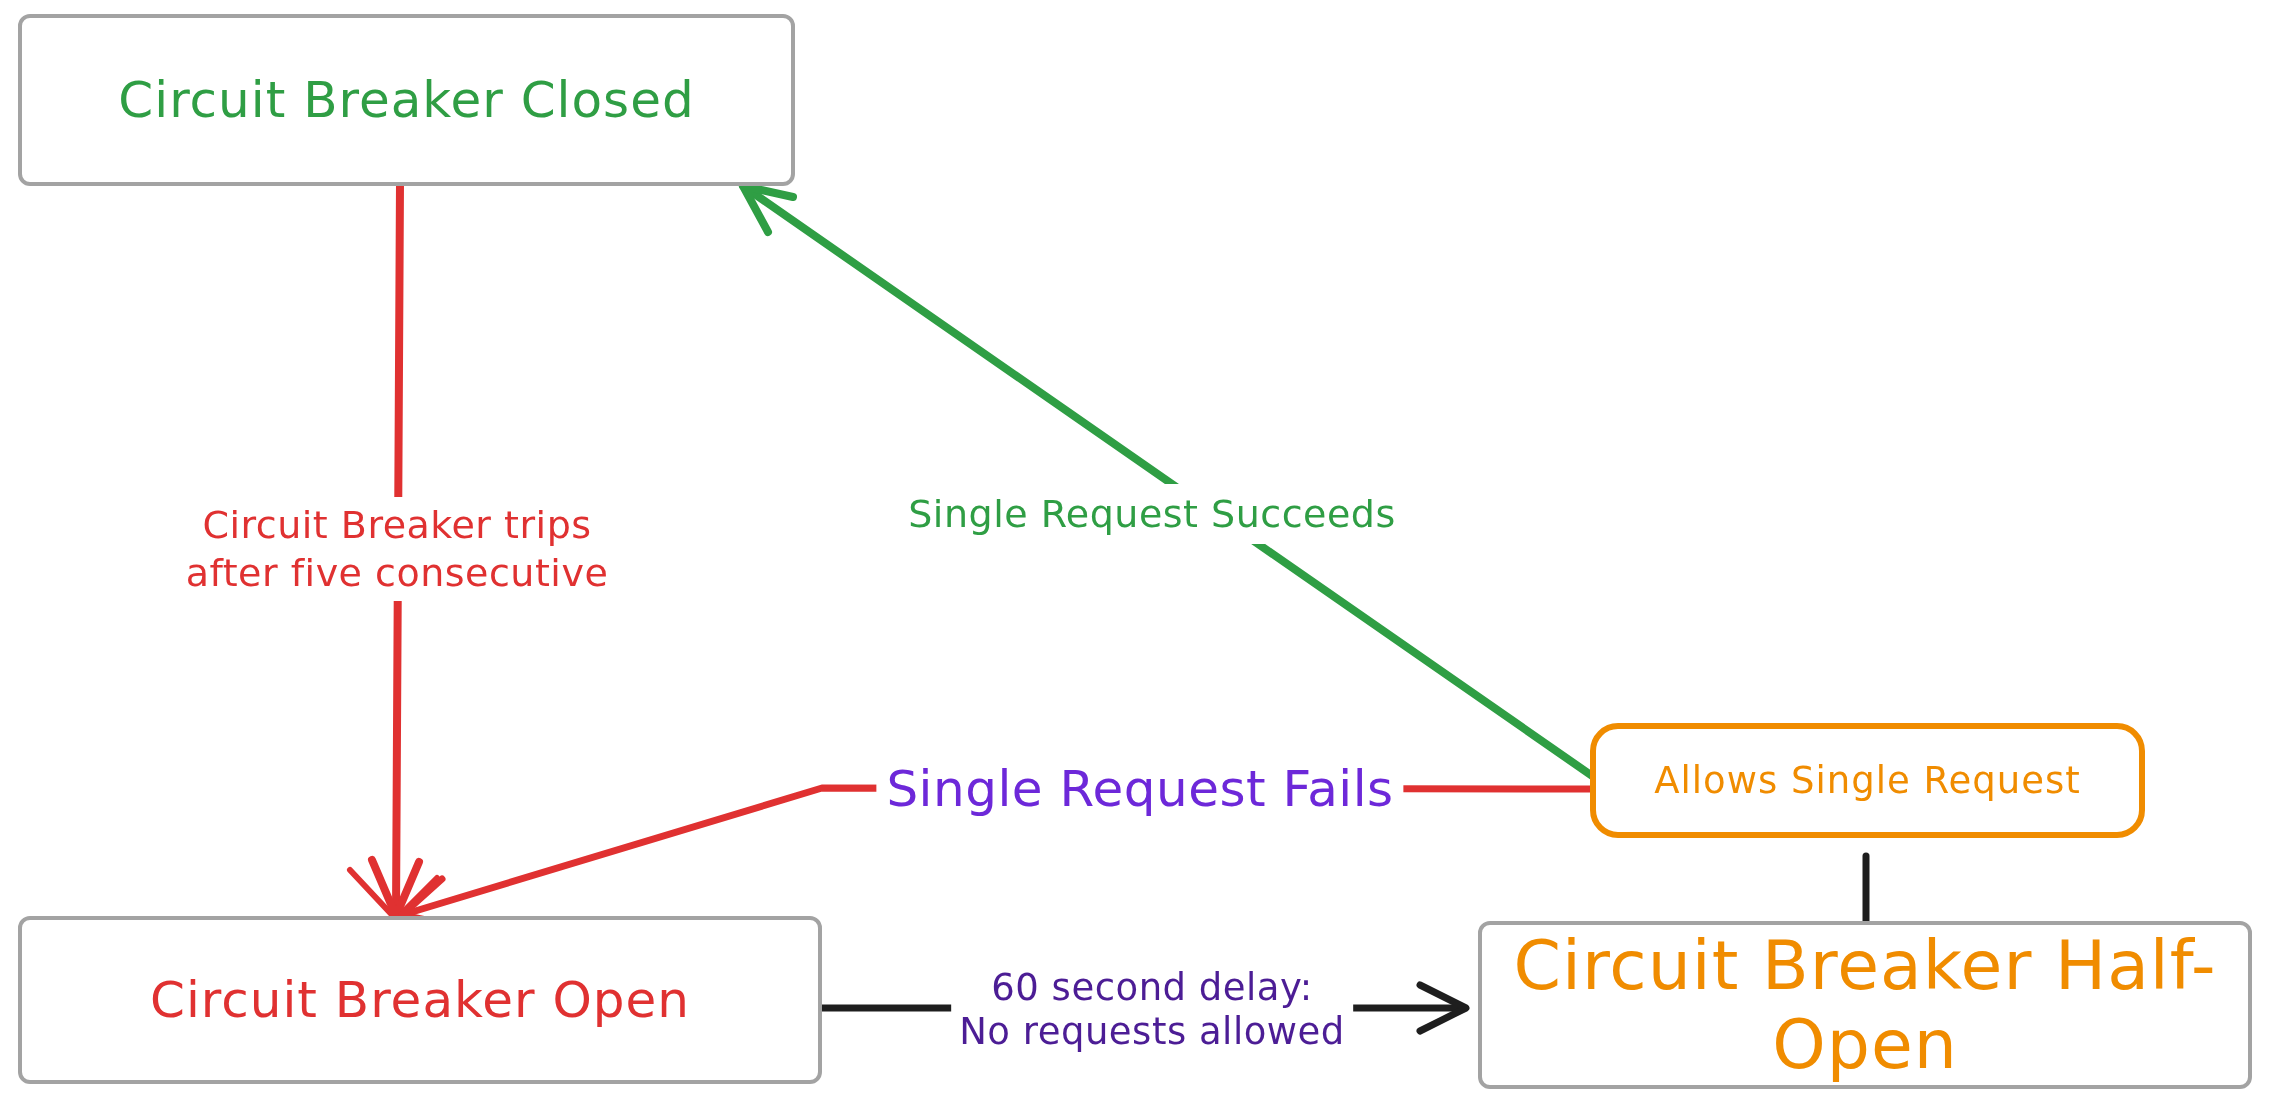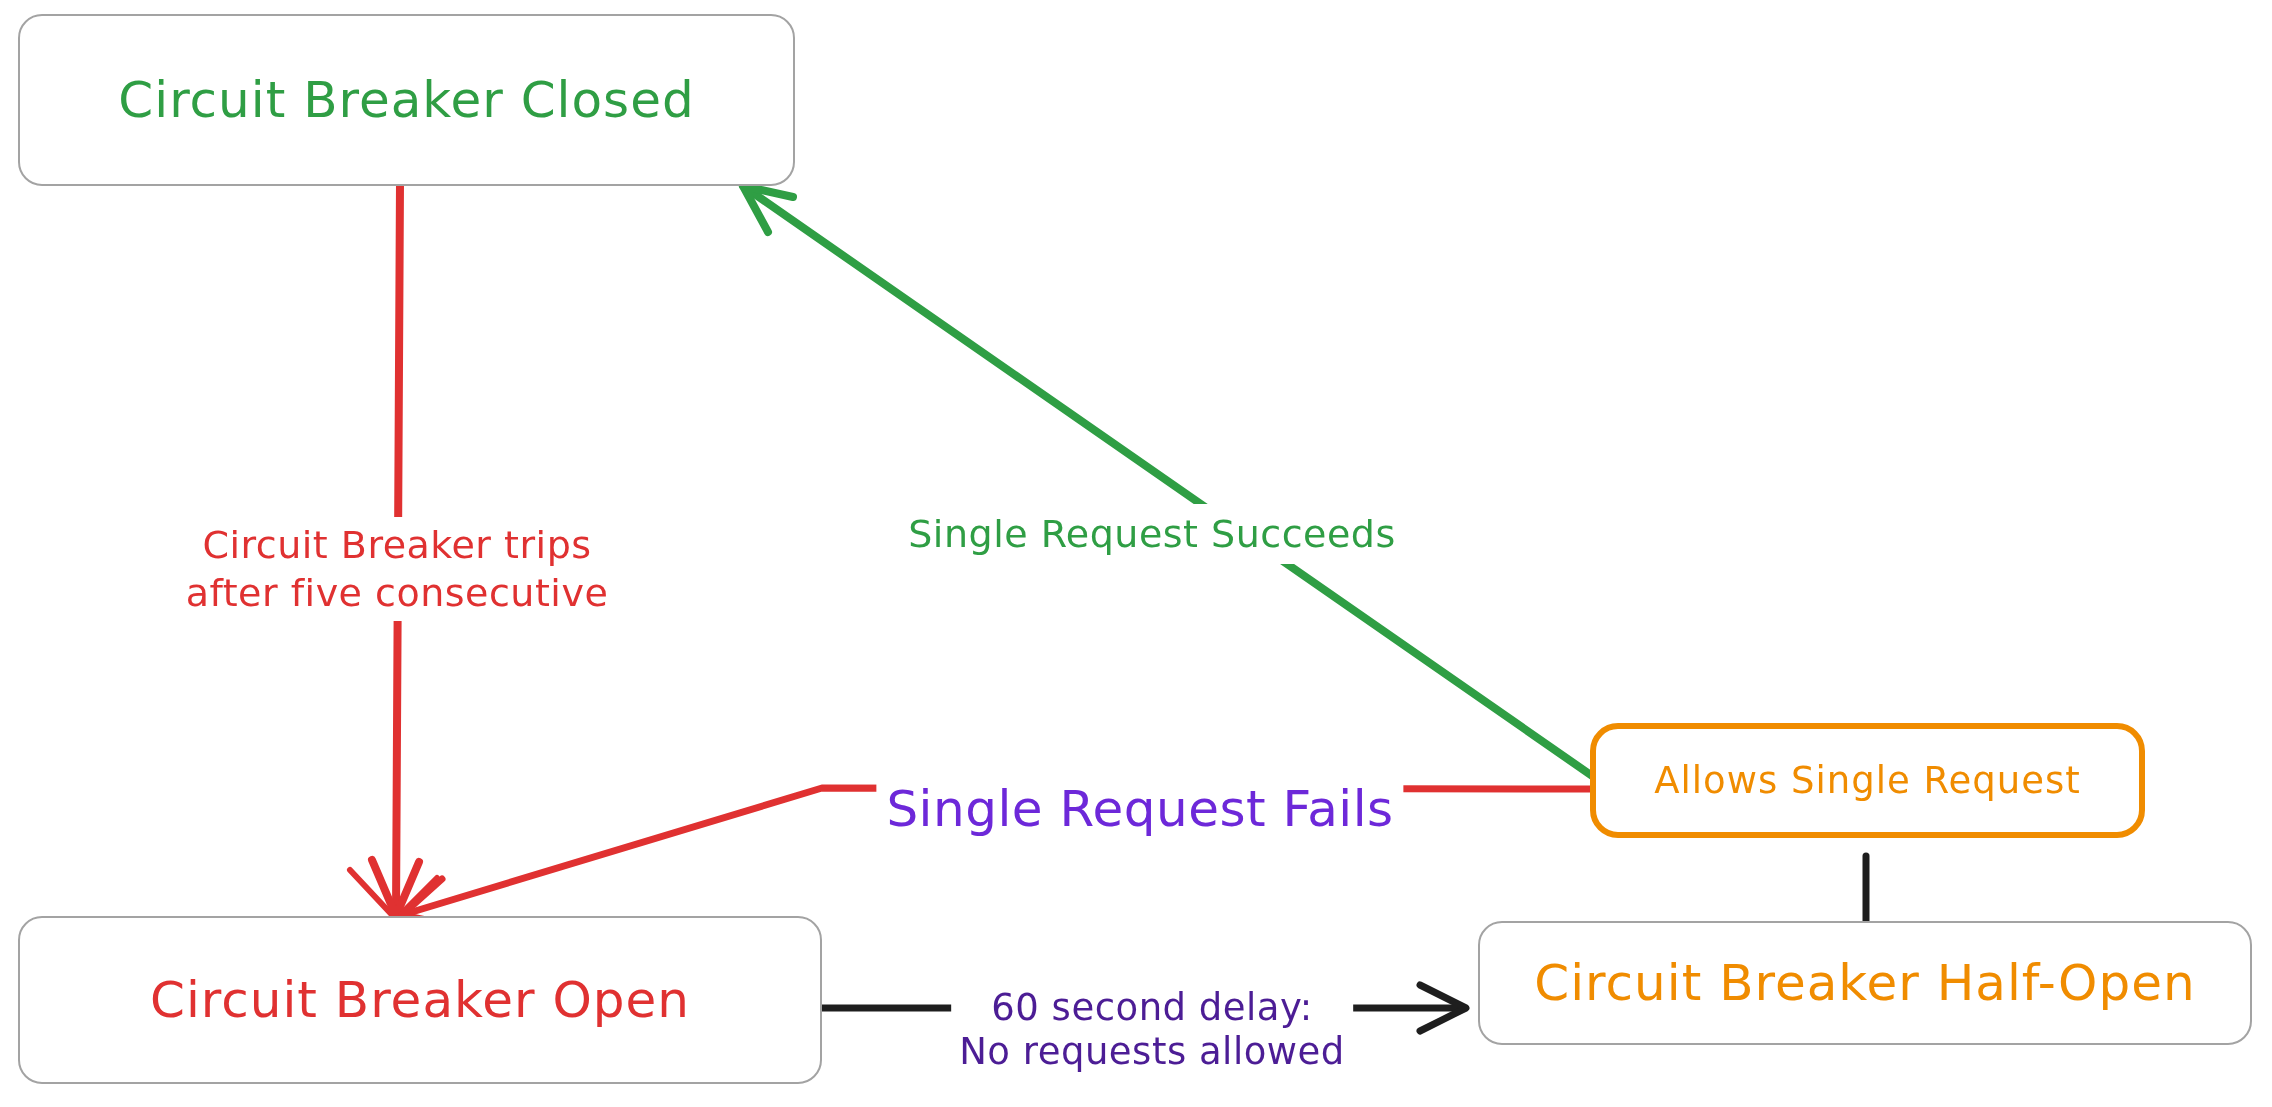--- a/index.html
+++ b/index.html
@@ -18,55 +18,54 @@
   .layer {
     position: absolute;
     left: 0;
     top: 0;
     width: 2272px;
     height: 1107px;
   }
   .node {
     position: absolute;
     background: #ffffff;
-    border: 2px solid #a3a3a3;
-    border-radius: 24px;
+    border: 4px solid #a3a3a3;
+    border-radius: 12px;
     display: flex;
     align-items: center;
     justify-content: center;
     text-align: center;
     box-sizing: border-box;
     letter-spacing: 1px;
   }
   .node-closed {
     left: 18px;  top: 14px;  width: 777px; height: 172px;
     color: #2f9e44; font-size: 50px;
   }
   .node-open {
     left: 18px;  top: 916px; width: 804px; height: 168px;
     color: #e03131; font-size: 50px;
   }
   .node-half-open {
-    left: 1478px; top: 921px; width: 774px; height: 124px;
-    color: #f08c00; font-size: 50px;
+    left: 1478px; top: 921px; width: 774px; height: 168px;
+    color: #f08c00; font-size: 68px;
   }
   .node-allows {
     left: 1590px; top: 723px; width: 555px; height: 115px;
     border: 6px solid #f08c00;
     border-radius: 28px;
     color: #f08c00; font-size: 37px;
   }
   .edge-label {
     position: absolute;
     transform: translate(-50%, -50%);
     background: #ffffff;
     text-align: center;
     white-space: nowrap;
     letter-spacing: 0.5px;
-    margin-top: 20px;
   }
   .edge-label span { display: block; }
   .label-trip {
     left: 397px; top: 549px;
     color: #e03131; font-size: 38px; line-height: 48px;
     padding: 4px 10px;
   }
   .label-success {
     left: 1152px; top: 514px;
     color: #2f9e44; font-size: 38px;

